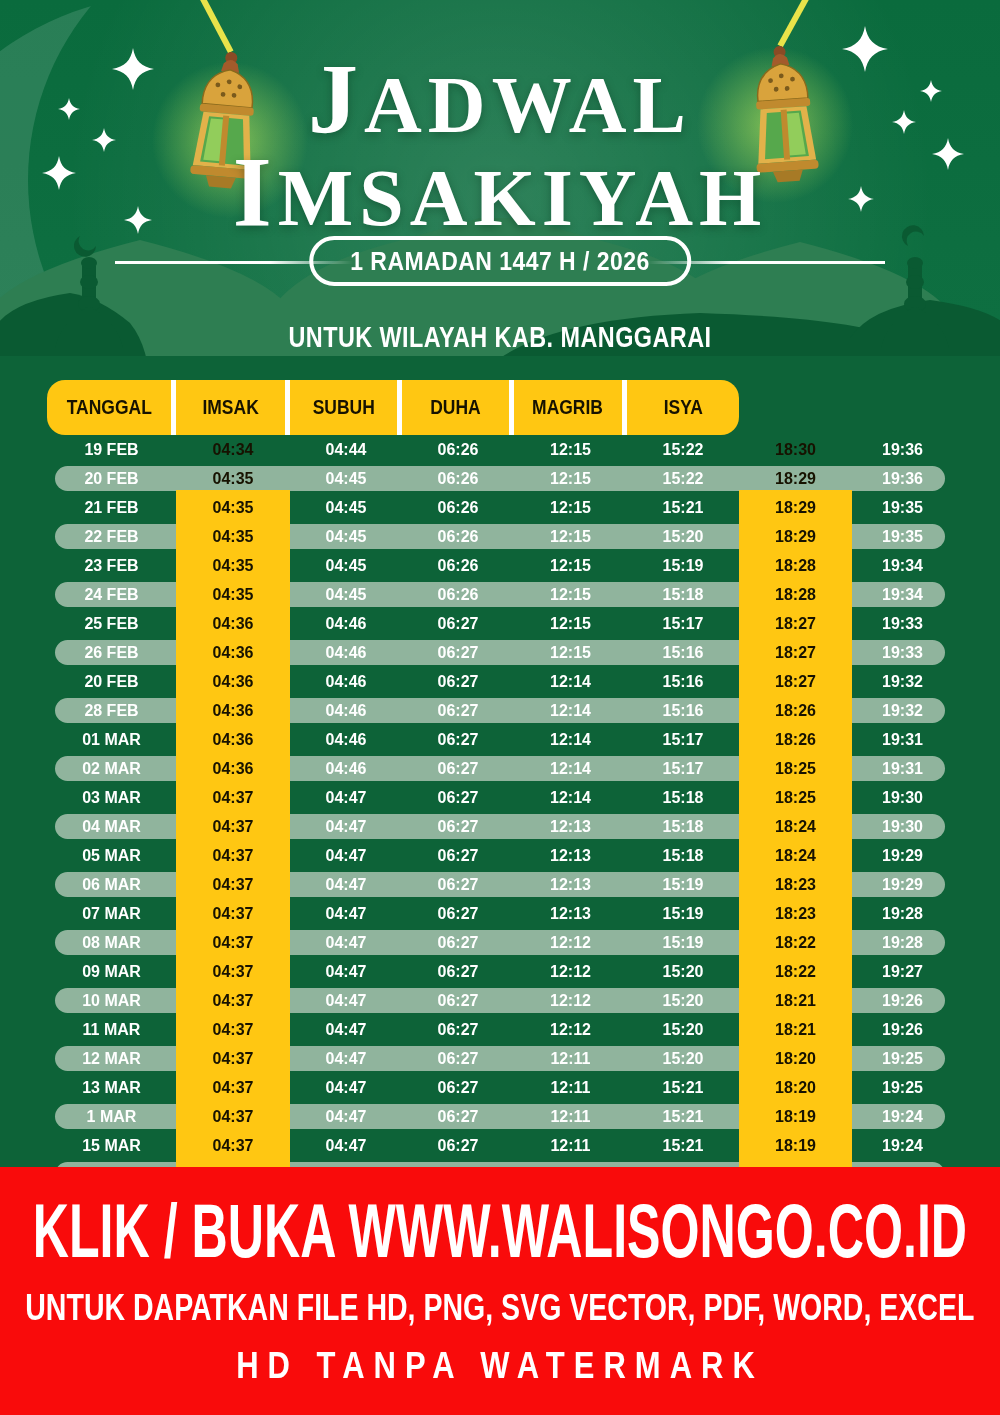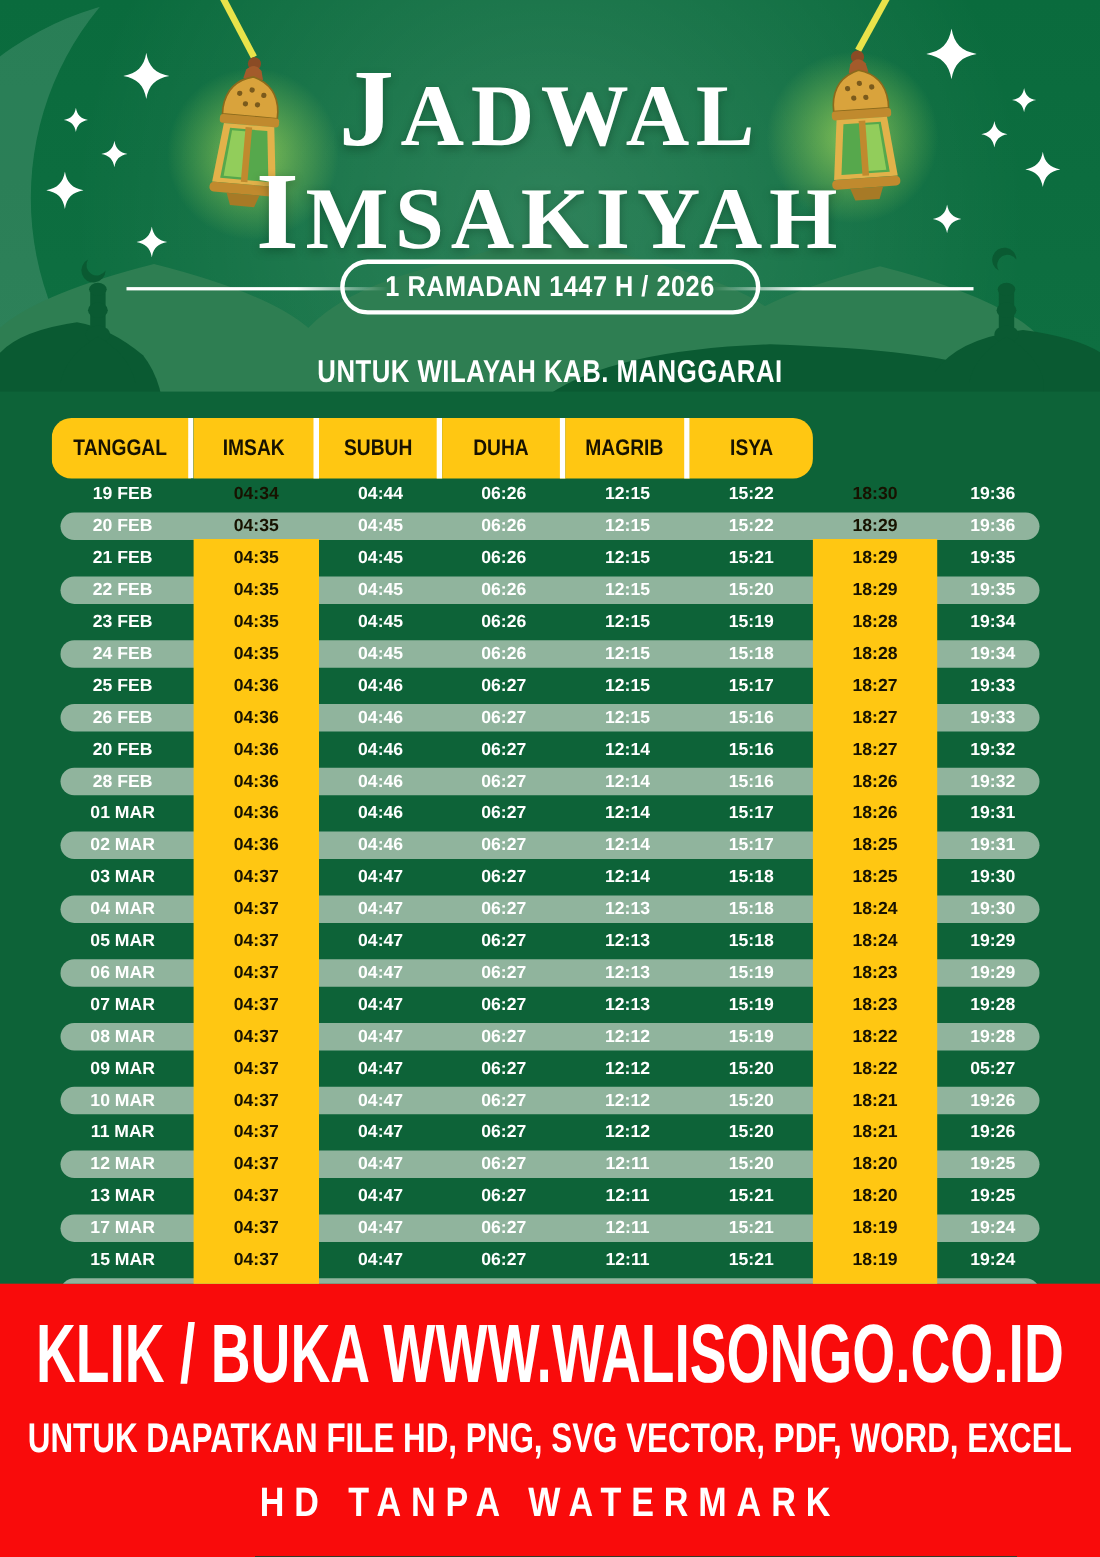--- a/index.html
+++ b/index.html
@@ -491,21 +491,21 @@
         </div>
         <div class="trow">
           <div class="cells grid8">
             <div class="cell c0">09 MAR</div>
             <div class="cell c1">04:37</div>
             <div class="cell c2">04:47</div>
             <div class="cell c3">06:27</div>
             <div class="cell c4">12:12</div>
             <div class="cell c5">15:20</div>
             <div class="cell c6">18:22</div>
-            <div class="cell c7">05:27</div>
+            <div class="cell c7">19:27</div>
           </div>
         </div>
         <div class="trow">
           <div class="pill"></div>
           <div class="cells grid8">
             <div class="cell c0">10 MAR</div>
             <div class="cell c1">04:37</div>
             <div class="cell c2">04:47</div>
             <div class="cell c3">06:27</div>
             <div class="cell c4">12:12</div>
@@ -547,21 +547,21 @@
             <div class="cell c3">06:27</div>
             <div class="cell c4">12:11</div>
             <div class="cell c5">15:21</div>
             <div class="cell c6">18:20</div>
             <div class="cell c7">19:25</div>
           </div>
         </div>
         <div class="trow">
           <div class="pill"></div>
           <div class="cells grid8">
-            <div class="cell c0">17 MAR</div>
+            <div class="cell c0">1 MAR</div>
             <div class="cell c1">04:37</div>
             <div class="cell c2">04:47</div>
             <div class="cell c3">06:27</div>
             <div class="cell c4">12:11</div>
             <div class="cell c5">15:21</div>
             <div class="cell c6">18:19</div>
             <div class="cell c7">19:24</div>
           </div>
         </div>
         <div class="trow">

